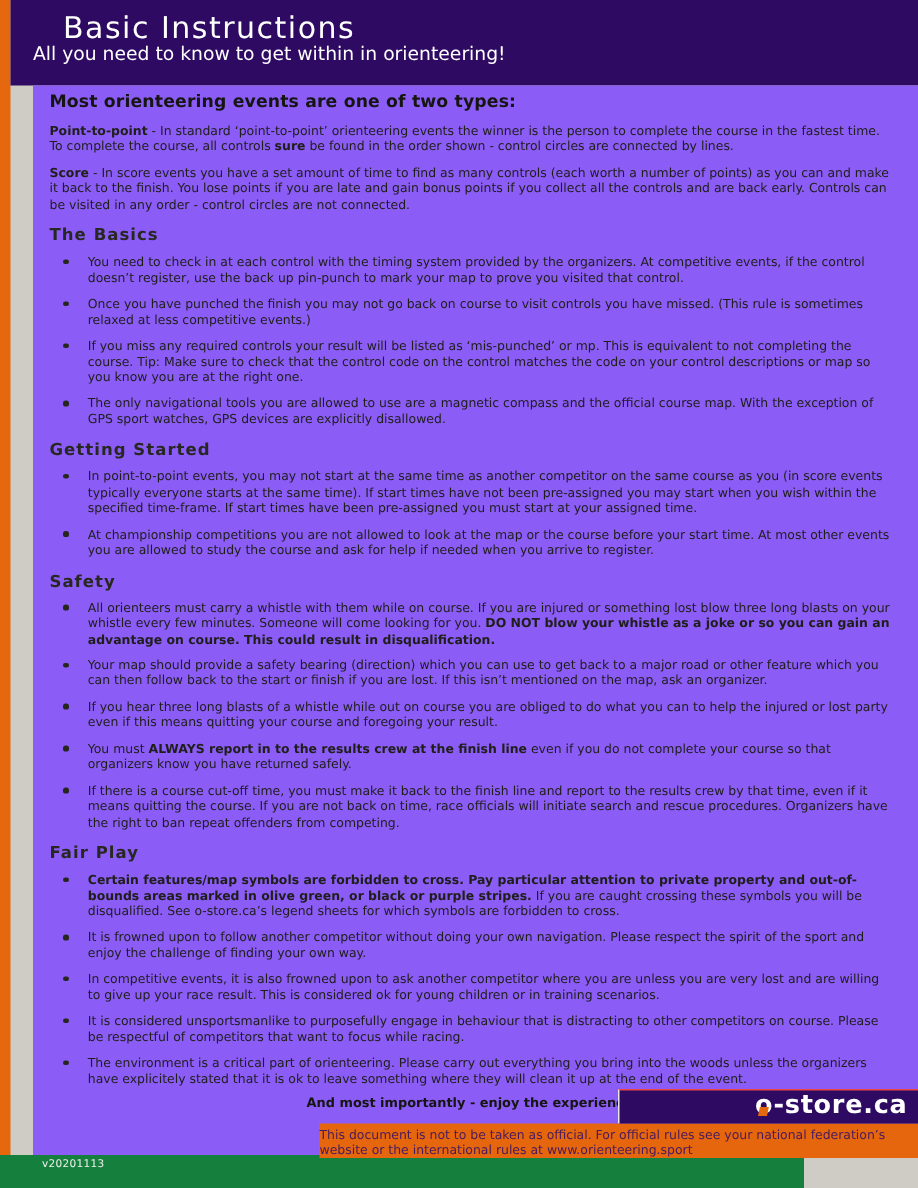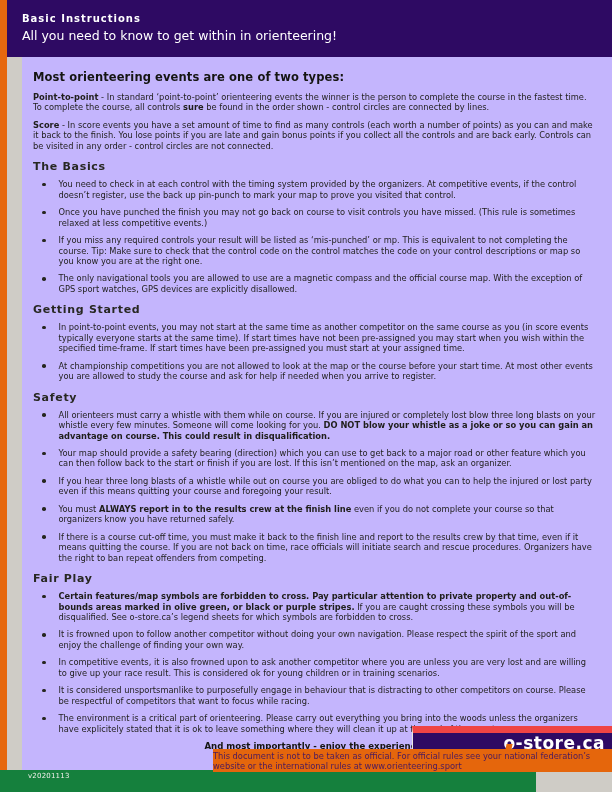--- a/index.html
+++ b/index.html
@@ -4,37 +4,37 @@
 <style>
   html,body{margin:0;padding:0;}
   body{width:612px;height:792px;font-family:"DejaVu Sans",sans-serif;}
   .page{position:relative;width:612px;height:792px;background:#cfccc6;overflow:hidden;}
 
   
   .left-stripe{position:absolute;left:0;top:0;width:7px;height:770px;background:#e6680e;}
 
   
   .header{position:absolute;left:7px;top:0;right:0;height:57px;background:#2e0a63;padding:10px 0 0 15px;box-sizing:border-box;}
-  .hdr-title{color:#ffffff;font-size:10px;font-weight:700;letter-spacing:1px;line-height:17px;}
+  .hdr-title{color:#ffffff;font-size:20px;font-weight:400;letter-spacing:1px;line-height:17px;margin-left:20px;}
   .hdr-sub{color:#ffffff;font-size:12.5px;line-height:15px;margin-top:1px;}
 
   
-  .content{position:absolute;left:22px;top:57px;right:0;bottom:22px;background:#c4b5fd;box-sizing:border-box;padding:13px 15px 0 11px;color:#1f1e1b;}
+  .content{position:absolute;left:22px;top:57px;right:0;bottom:22px;background:#8b5cf6;box-sizing:border-box;padding:3px 15px 0 11px;color:#1f1e1b;}
   .intro-heading{margin:0 0 8px 0;font-size:11.5px;font-weight:700;color:#151512;letter-spacing:.1px;}
   .para{margin:0 0 7px 0;font-size:8.3px;line-height:1.26;text-align:left;}
   .section-heading{margin:9px 0 6px 0;font-size:11px;font-weight:800;color:#282823;letter-spacing:.7px;}
   .bullet{display:flex;margin:0 0 7px 0;padding-left:9px;}
   .dot{flex:none;width:3.5px;height:3.5px;border-radius:50%;background:#26261f;margin:3.6px 13px 0 0;}
   .btext{font-size:8.3px;line-height:1.26;}
   .seg{}
   b.seg{font-weight:700;}
   .closing{margin-top:5px;text-align:center;font-size:8.6px;font-weight:700;color:#151512;}
 
   
-  .logo-box{position:absolute;right:0;top:726px;width:200px;height:23px;background:#2e0a63;border-top:7px solid #ef4444;border-left:1px solid #e9e7e1;box-sizing:border-box;text-align:right;z-index:3;}
+  .logo-box{position:absolute;right:0;top:726px;width:200px;height:23px;background:#2e0a63;border-top:1px solid #ef4444;border-left:1px solid #e9e7e1;box-sizing:border-box;text-align:right;z-index:3;}
   .logo-text{display:inline-block;color:#ffffff;font-weight:800;font-size:17px;line-height:20px;letter-spacing:.5px;padding-right:7px;}
   .logo-o{position:relative;display:inline-block;}
   .logo-o-flag{position:absolute;left:2.5px;bottom:3.5px;width:5.5px;height:5.5px;background:#e6680e;transform:skewX(-12deg);}
   .disclaimer{position:absolute;right:0;top:749px;width:399px;height:23px;background:#e5660c;color:#4a1a5e;font-size:8.3px;line-height:10px;text-align:left;box-sizing:border-box;padding-top:2px;z-index:2;}
   .bottom-bar{position:absolute;left:0;bottom:0;width:536px;height:22px;background:#15803d;z-index:1;}
   .version{position:absolute;left:28px;top:2px;color:#f2f0ec;font-size:7px;letter-spacing:.2px;}
 </style>
 </head>
 <body>
 
@@ -75,21 +75,21 @@
           <span class="dot"></span>
           <div class="btext"><span class="seg">In point-to-point events, you may not start at the same time as another competitor on the same course as you (in score events typically everyone starts at the same time). If start times have not been pre-assigned you may start when you wish within the specified time-frame. If start times have been pre-assigned you must start at your assigned time.</span></div>
         </div>
         <div class="bullet">
           <span class="dot"></span>
           <div class="btext"><span class="seg">At championship competitions you are not allowed to look at the map or the course before your start time. At most other events you are allowed to study the course and ask for help if needed when you arrive to register.</span></div>
         </div>
         <h3 class="section-heading">Safety</h3>
         <div class="bullet">
           <span class="dot"></span>
-          <div class="btext"><span class="seg">All orienteers must carry a whistle with them while on course. If you are injured or completely lost blow three long blasts on your whistle every few minutes. Someone will come looking for you. </span><b class="seg">DO NOT blow your whistle as a joke or so you can gain an advantage on course. This could result in disqualification.</b></div>
+          <div class="btext"><span class="seg">All orienteers must carry a whistle with them while on course. If you are injured or something lost blow three long blasts on your whistle every few minutes. Someone will come looking for you. </span><b class="seg">DO NOT blow your whistle as a joke or so you can gain an advantage on course. This could result in disqualification.</b></div>
         </div>
         <div class="bullet">
           <span class="dot"></span>
           <div class="btext"><span class="seg">Your map should provide a safety bearing (direction) which you can use to get back to a major road or other feature which you can then follow back to the start or finish if you are lost. If this isn’t mentioned on the map, ask an organizer.</span></div>
         </div>
         <div class="bullet">
           <span class="dot"></span>
           <div class="btext"><span class="seg">If you hear three long blasts of a whistle while out on course you are obliged to do what you can to help the injured or lost party even if this means quitting your course and foregoing your result.</span></div>
         </div>
         <div class="bullet">

